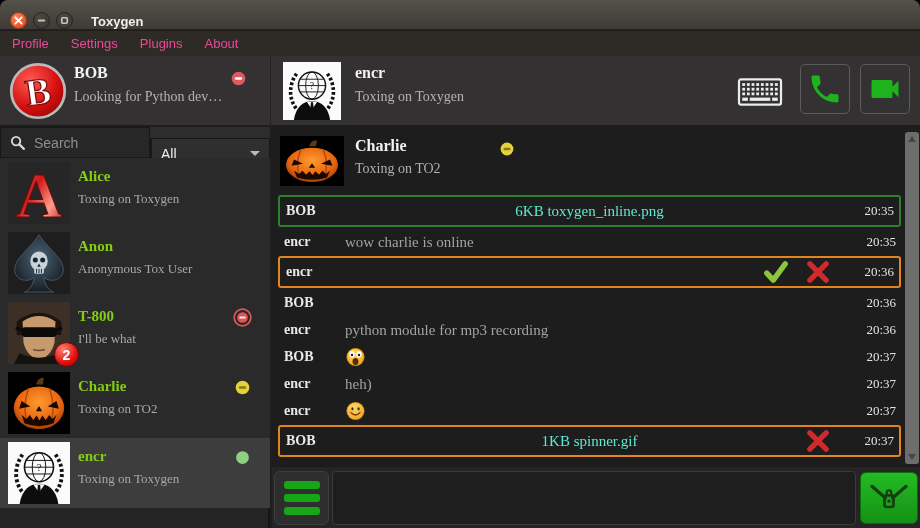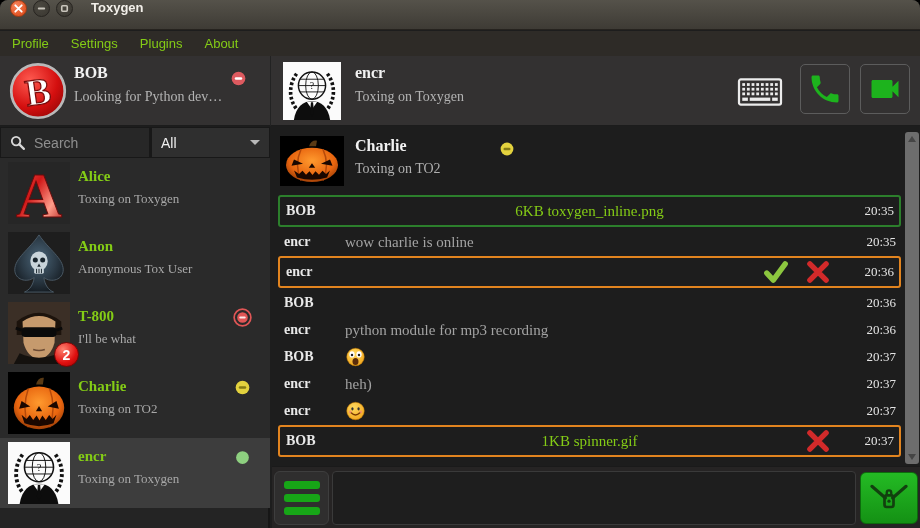--- a/index.html
+++ b/index.html
@@ -6,30 +6,30 @@
   *{box-sizing:border-box;}
   .serif{font-family:"Liberation Serif","DejaVu Serif",serif;}
   .window{
     position:relative;width:920px;height:528px;overflow:hidden;
     border-radius:8px 8px 0 0;background:#1d1d1d;
     font-family:"Liberation Sans","DejaVu Sans",sans-serif;
   }
   
   .titlebar{position:absolute;left:0;top:0;right:0;height:30px;
     background:linear-gradient(#55524a,#3e3b35);border-bottom:1px solid #26231f;
-    display:flex;align-items:flex-start;padding:0 10px;}
+    display:flex;align-items:flex-end;padding:0 10px;}
   .tb-btn{width:17px;height:17px;border-radius:50%;margin-right:6px;position:relative;flex:none;}
   .tb-close{background:radial-gradient(circle at 35% 30%,#f8855d,#e4592a 65%,#c6481e);border:1px solid #a23c14;}
   .tb-min,.tb-max{background:radial-gradient(circle at 35% 30%,#4b4840,#3a3731);border:1px solid #272420;}
   .tb-btn svg{position:absolute;left:2px;top:2px;width:11px;height:11px;}
   .tb-title{color:#f2efe9;font-weight:bold;font-size:13px;margin-left:12px;}
   
   .menubar{position:absolute;left:0;top:31px;right:0;height:25px;background:#2e2b27;
     display:flex;align-items:center;padding-left:12px;}
-  .menu-item{color:#84cc16;font-size:13px;margin-right:22px;cursor:default;}
+  .menu-item{color:#ec4899;font-size:13px;margin-right:22px;cursor:default;}
   
   .header{position:absolute;left:0;top:56px;right:0;height:70px;background:#333131;border-bottom:1px solid #1c1c1c;}
   .self{position:absolute;left:0;top:0;width:271px;height:70px;border-right:1px solid #222;}
   .avatar58{position:absolute;width:58px;height:58px;}
   .hdr-name{position:absolute;font-weight:bold;font-size:16px;color:#f2f2f2;}
   .hdr-status{position:absolute;font-size:14px;color:#b3b3b3;white-space:nowrap;overflow:hidden;text-overflow:ellipsis;}
   .status-svg{position:absolute;}
   .kb-icon{position:absolute;left:736px;top:22px;width:48px;height:28px;}
   .call-btn{position:absolute;top:8px;width:50px;height:50px;border:1px solid #5c5c5c;border-radius:5px;
     background:transparent;display:flex;align-items:center;justify-content:center;}
@@ -37,21 +37,21 @@
   
   .main{position:absolute;left:0;top:127px;right:0;bottom:0;}
   .sidebar{position:absolute;left:0;top:0;width:270px;bottom:0;background:#242424;border-right:2px solid #161616;}
   .search-row{position:absolute;left:0;top:0;width:270px;height:31px;background:#2d2d2d;display:flex;}
   .search-box{width:150px;height:31px;background:#272727;border:1px solid #181818;display:flex;align-items:center;padding:0 8px;}
   .search-box svg{width:17px;height:17px;flex:none;}
   .search-box input{flex:1;min-width:0;background:transparent;border:none;outline:none;color:#cfcfcf;
     font-size:14px;margin-left:6px;font-family:inherit;}
   .search-box input::placeholder{color:#8f8f8f;}
   .filter{flex:1;height:31px;background:#2f2f2f;border:1px solid #181818;border-left:2px solid #181818;
-    display:flex;align-items:center;padding:0 9px;color:#f0f0f0;font-size:14px;}
+    display:flex;align-items:center;padding:0 9px;color:#f0f0f0;font-size:14px;margin-top:11px;}
   .filter .arrow{margin-left:auto;width:0;height:0;border-left:5px solid transparent;border-right:5px solid transparent;border-top:5px solid #b9b9b9;}
   .contact-list{position:absolute;left:0;top:31px;width:270px;}
   .contact{position:relative;height:70px;background:#2a2a2a;}
   .contact.selected{background:#3d3d3d;}
   .c-avatar{position:absolute;left:8px;top:4px;width:62px;height:62px;}
   .c-name{position:absolute;left:78px;top:10px;font-family:"Liberation Serif",serif;font-weight:bold;font-size:15px;color:#84cc16;}
   .c-status-msg{position:absolute;left:78px;top:33px;font-family:"Liberation Serif",serif;font-size:13px;color:#a8a8a8;}
   .c-status{position:absolute;right:20px;top:12px;width:15px;height:15px;}
   .c-status.s-busy-ring{width:19px;height:19px;right:18px;top:10px;}
   .c-badge{position:absolute;left:54px;top:44px;width:25px;height:25px;border-radius:50%;
@@ -61,21 +61,21 @@
   .chat{position:absolute;left:272px;top:0;right:0;bottom:0;background:#1d1d1d;}
   .peer-avatar{position:absolute;left:8px;top:9px;width:64px;height:50px;}
   .peer-name{position:absolute;left:83px;top:10px;font-weight:bold;font-size:16px;color:#f2f2f2;}
   .peer-away{position:absolute;left:228px;top:15px;width:14px;height:14px;}
   .peer-status{position:absolute;left:83px;top:34px;font-size:14px;color:#b0b0b0;}
   .messages{position:absolute;left:6px;top:67px;right:19px;}
   .msg{position:relative;height:26px;margin-bottom:1px;font-family:"Liberation Serif",serif;}
   .msg.file{height:32px;border:2px solid #888;border-radius:3px;margin:1px 0 2px 0;}
   .m-name{position:absolute;left:6px;top:50%;transform:translateY(-50%);font-weight:bold;font-size:14px;color:#e8e8e8;}
   .m-text{position:absolute;left:67px;top:50%;transform:translateY(-50%);font-size:15px;color:#a3a3a3;}
-  .m-file{position:absolute;left:0;right:0;top:50%;transform:translateY(-50%);text-align:center;font-size:15px;color:#84cc16;}
+  .m-file{position:absolute;left:0;right:0;top:50%;transform:translateY(-50%);text-align:center;font-size:15px;color:#5eead4;}
   .m-smiley{position:absolute;left:67px;top:50%;transform:translateY(-50%);width:21px;height:21px;}
   .m-actions{position:absolute;right:66px;top:50%;transform:translateY(-50%);display:flex;gap:12px;}
   .m-action{width:30px;height:26px;cursor:pointer;}
   .m-time{position:absolute;right:5px;top:50%;transform:translateY(-50%);font-size:13px;color:#e4e4e4;}
   
   .vscroll{position:absolute;right:1px;top:5px;width:14px;bottom:64px;background:#6d6d6d;border-radius:3px;}
   .vs-up,.vs-down{position:absolute;left:3px;width:0;height:0;border-left:4px solid transparent;border-right:4px solid transparent;}
   .vs-up{top:4px;border-bottom:6px solid #454545;}
   .vs-down{bottom:4px;border-top:6px solid #454545;}
   

